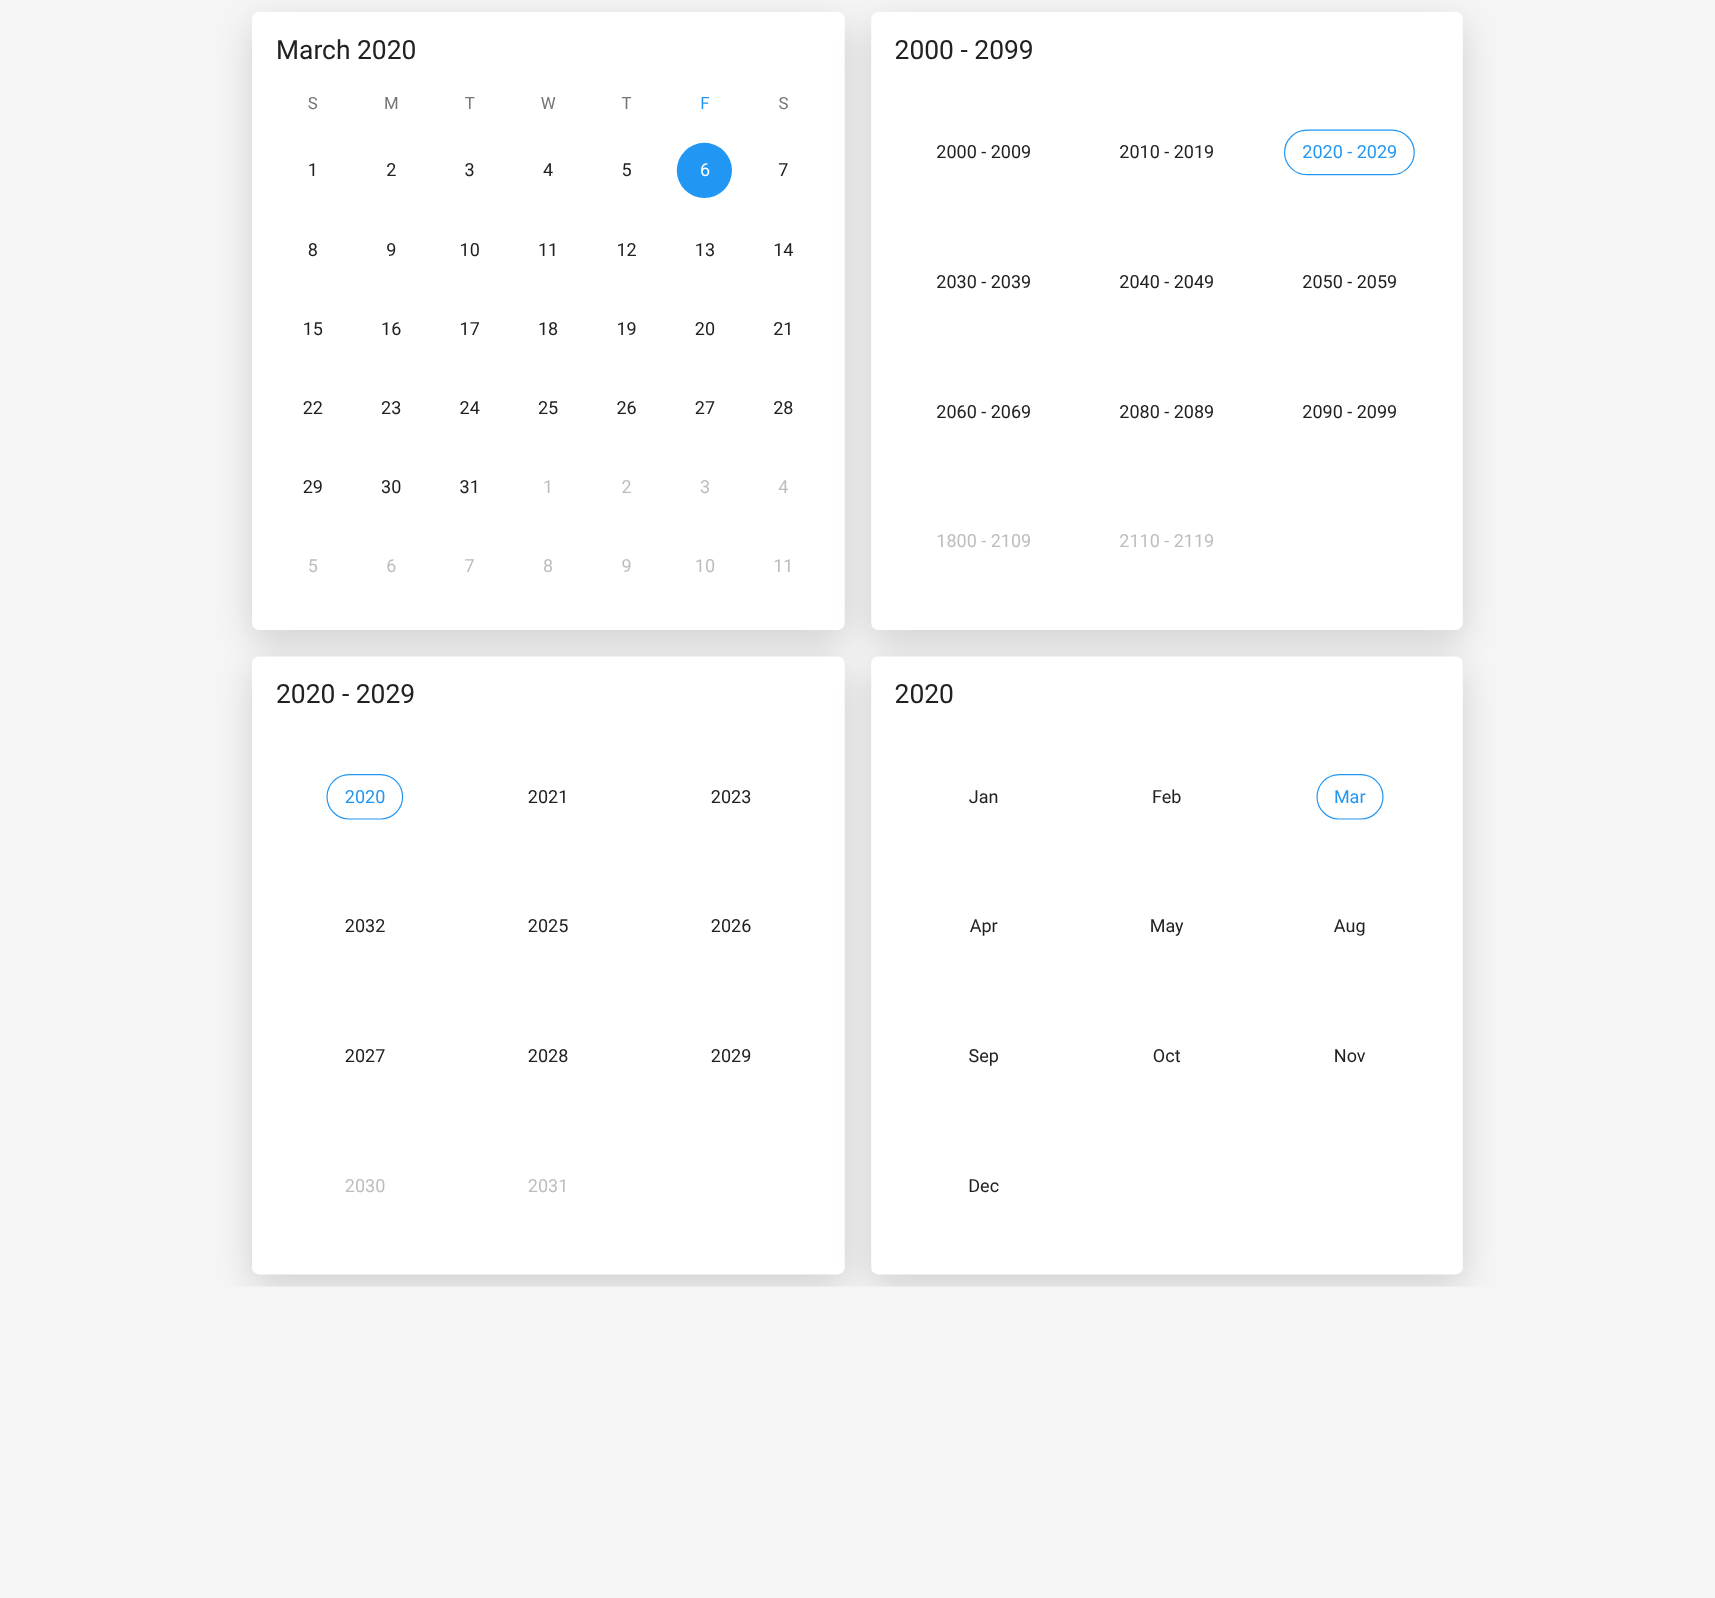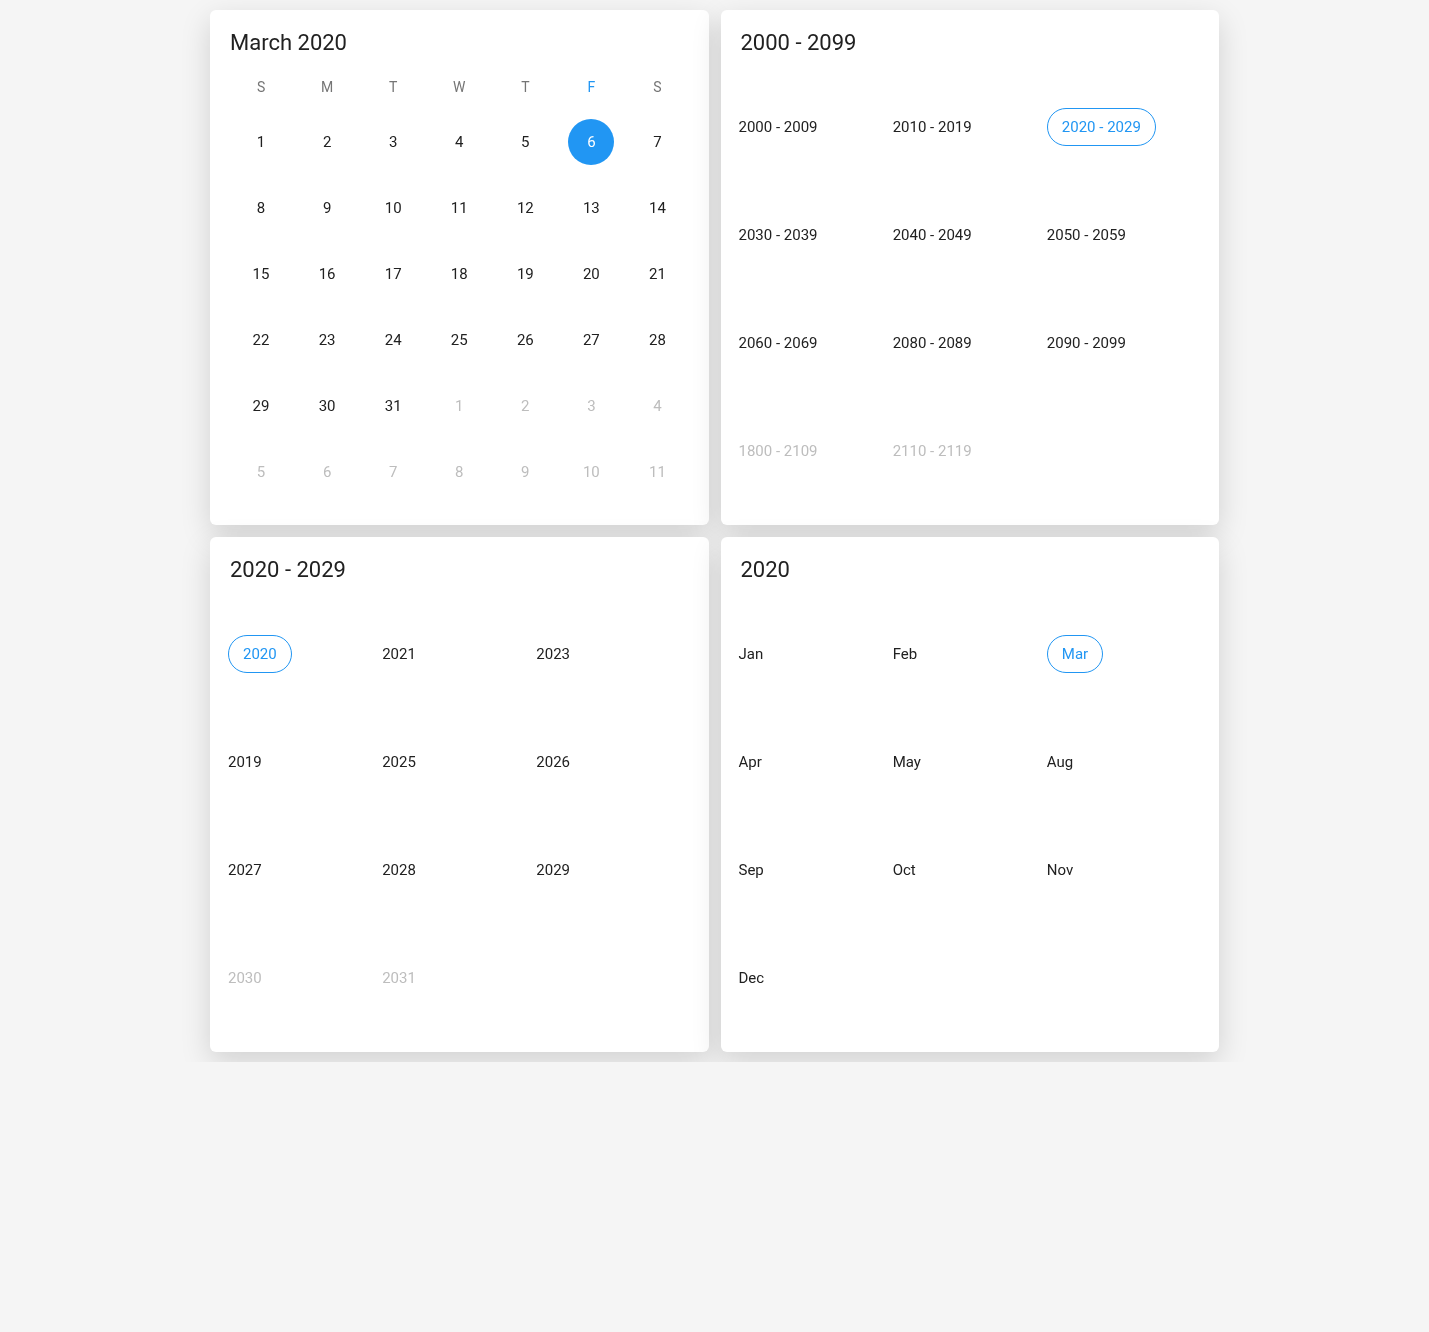--- a/index.html
+++ b/index.html
@@ -5,21 +5,21 @@
     * { box-sizing: border-box; margin: 0; padding: 0; }
     body {
       font-family: -apple-system, BlinkMacSystemFont, "Segoe UI", Roboto, sans-serif;
       background: #f5f5f5;
       padding: 10px;
       width: 1429px;
     }
     .container {
       display: grid;
       grid-template-columns: 1fr 1fr;
-      gap: 12px;
+      gap: 22px;
       padding: 0 200px;
     }
     .card {
       background: #fff;
       border-radius: 6px;
       box-shadow: 0 10px 30px rgba(0,0,0,0.15);
       padding: 20px 18px;
     }
     .card-title {
       font-size: 22px;
@@ -69,21 +69,21 @@
     
     .picker-grid {
       display: grid;
       grid-template-columns: repeat(3, 1fr);
       grid-auto-rows: 108px;
       text-align: center;
     }
     .picker-cell {
       display: flex;
       align-items: center;
-      justify-content: flex-start;
+      justify-content: center;
       font-size: 15px;
       color: #212121;
       cursor: pointer;
     }
     .picker-cell.disabled { color: #bdbdbd; cursor: default; }
     .picker-cell.selected span {
       border: 1.5px solid #2196F3;
       color: #2196F3;
       border-radius: 999px;
       padding: 9px 14px;
@@ -280,21 +280,21 @@
         <div class="picker-cell selected">
           <span>2020</span>
         </div>
         <div class="picker-cell">
           <span>2021</span>
         </div>
         <div class="picker-cell">
           <span>2023</span>
         </div>
         <div class="picker-cell">
-          <span>2019</span>
+          <span>2032</span>
         </div>
         <div class="picker-cell">
           <span>2025</span>
         </div>
         <div class="picker-cell">
           <span>2026</span>
         </div>
         <div class="picker-cell">
           <span>2027</span>
         </div>

